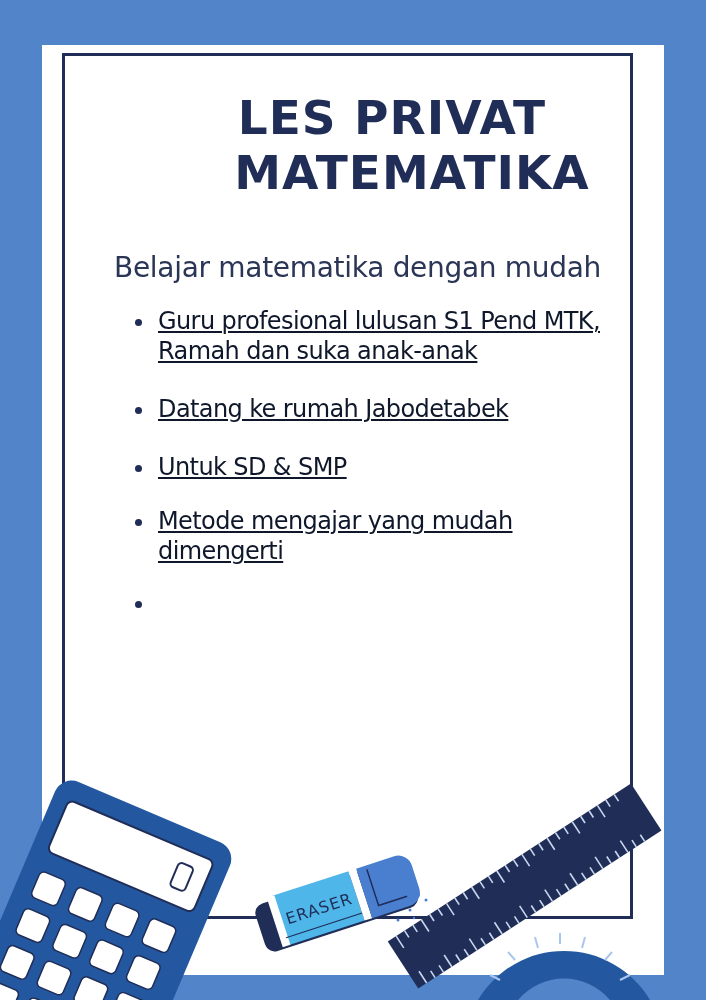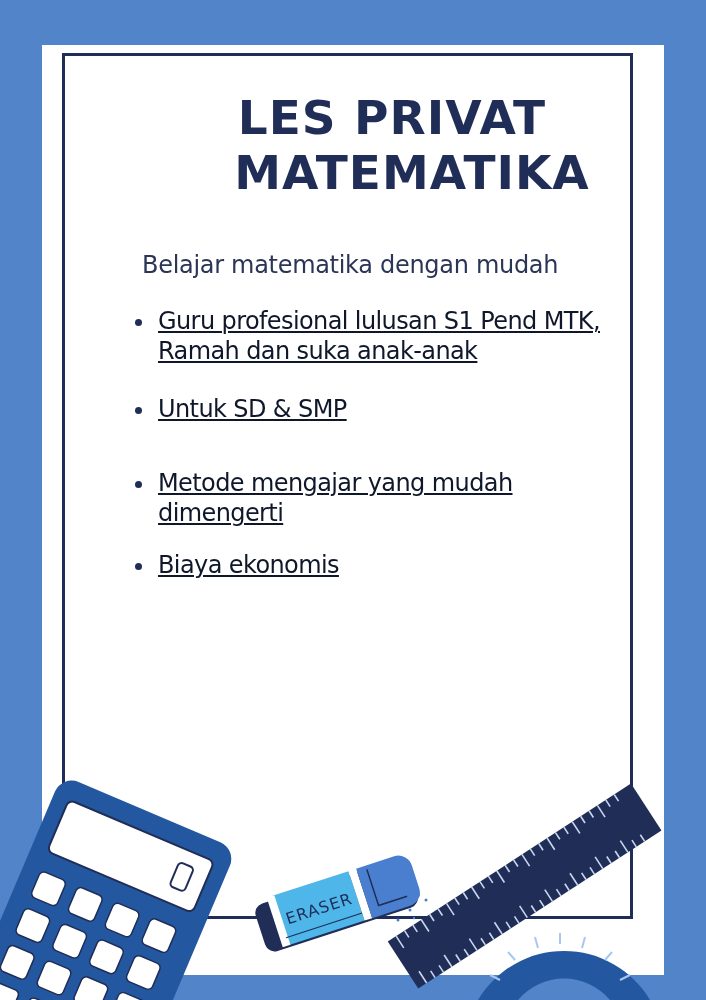--- a/index.html
+++ b/index.html
@@ -2,21 +2,21 @@
 <html><head>
 <meta charset="utf-8">
 <style>
   html, body { margin:0; padding:0; }
   body { width:706px; height:1000px; background:#5184c9; position:relative; overflow:hidden; font-family:"DejaVu Sans", sans-serif; }
   .panel { position:absolute; left:42px; top:45px; width:622px; height:930px; background:#ffffff; }
   .frame { position:absolute; left:62px; top:53px; width:565px; height:860px; border:3px solid #1f2d57; }
   .title { position:absolute; left:62px; width:660px; text-align:center; color:#1f2d57; font-family:"DejaVu Sans", sans-serif; font-weight:bold; font-size:47px; letter-spacing:1px; line-height:52px; }
   .title.l1 { top:92px; }
   .title.l2 { top:147px;margin-left:20px; }
-  .subtitle { position:absolute; left:114px; top:251px; font-size:24px; color:#2b3556; font-family:"DejaVu Sans", sans-serif; letter-spacing:-0.3px;margin-left:28px; }
+  .subtitle { position:absolute; left:114px; top:251px; font-size:28px; color:#2b3556; font-family:"DejaVu Sans", sans-serif; letter-spacing:-0.3px; }
   .list { position:absolute; left:132px; top:306px; width:490px; margin:0; padding:0; list-style:none; }
   .list li { position:relative; padding-left:26px; font-size:24px; line-height:30px; color:#2b3556; letter-spacing:-0.6px; }
   .list li .bullet { position:absolute; left:3px; top:13px; width:7px; height:7px; border-radius:50%; background:#1f2d57; }
   .list li a { color:#0f172a; text-decoration:underline; text-decoration-thickness:2px; text-underline-offset:2px; }
   .deco { position:absolute; left:0; top:0; }
 </style>
 </head>
 <body>
 
 <div class="panel"></div>
@@ -25,31 +25,34 @@
 <div class="title l1">LES PRIVAT</div>
 <div class="title l2">MATEMATIKA</div>
 
 <div class="subtitle">Belajar matematika dengan mudah</div>
 
 <ul class="list">
   <li style="margin-bottom:28px;">
     <span class="bullet"></span>
     <a>Guru profesional lulusan S1 Pend MTK, Ramah dan suka anak-anak</a>
   </li>
-  <li style="margin-bottom:44px;">
+  <li style="margin-bottom:28px;">
+    <span class="bullet"></span>
+    <a>Datang ke rumah Jabodetabek</a>
+  </li>
+  <li style="margin-bottom:24px;">
     <span class="bullet"></span>
     <a>Untuk SD &amp; SMP</a>
   </li>
   <li style="margin-bottom:22px;">
     <span class="bullet"></span>
     <a>Metode mengajar yang mudah dimengerti</a>
   </li>
   <li>
     <span class="bullet"></span>
-    <a>Biaya ekonomis</a>
   </li>
 </ul>
 
 <svg class="deco" width="706" height="1000" viewBox="0 0 706 1000">
 
   <g>
     <path d="M478 1000 A 100 100 0 0 1 650 1000 L 610 1000 A 60 60 0 0 0 518 1000 Z" fill="#2358a0"></path>
     <g stroke="#a9c7ee" stroke-width="2">
       <line x1="560" y1="933" x2="560" y2="944"></line>
       <line x1="535" y1="937" x2="538" y2="948"></line>

